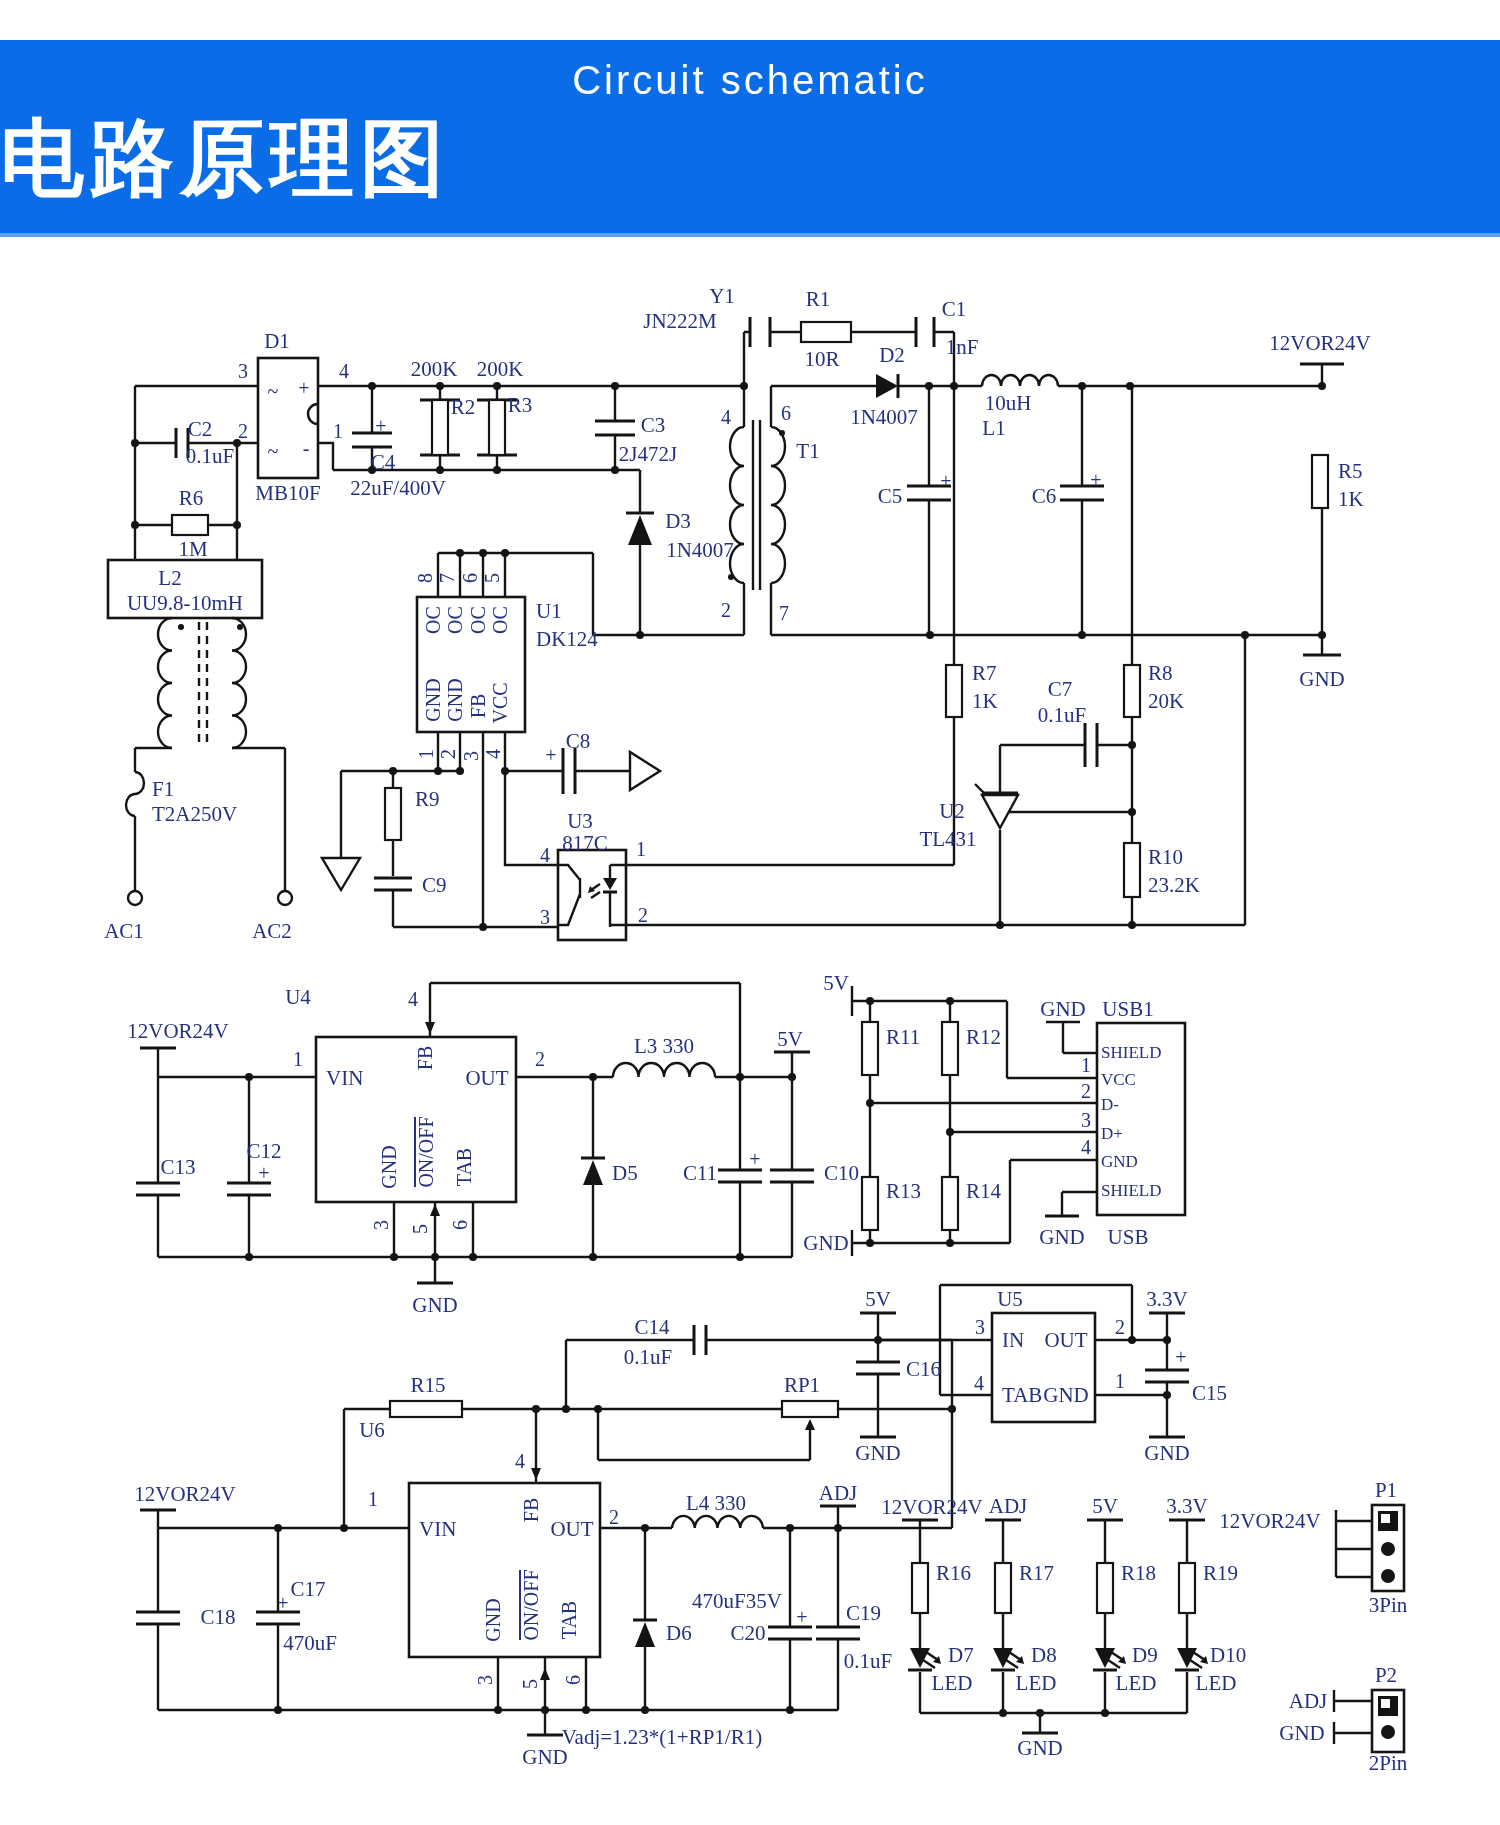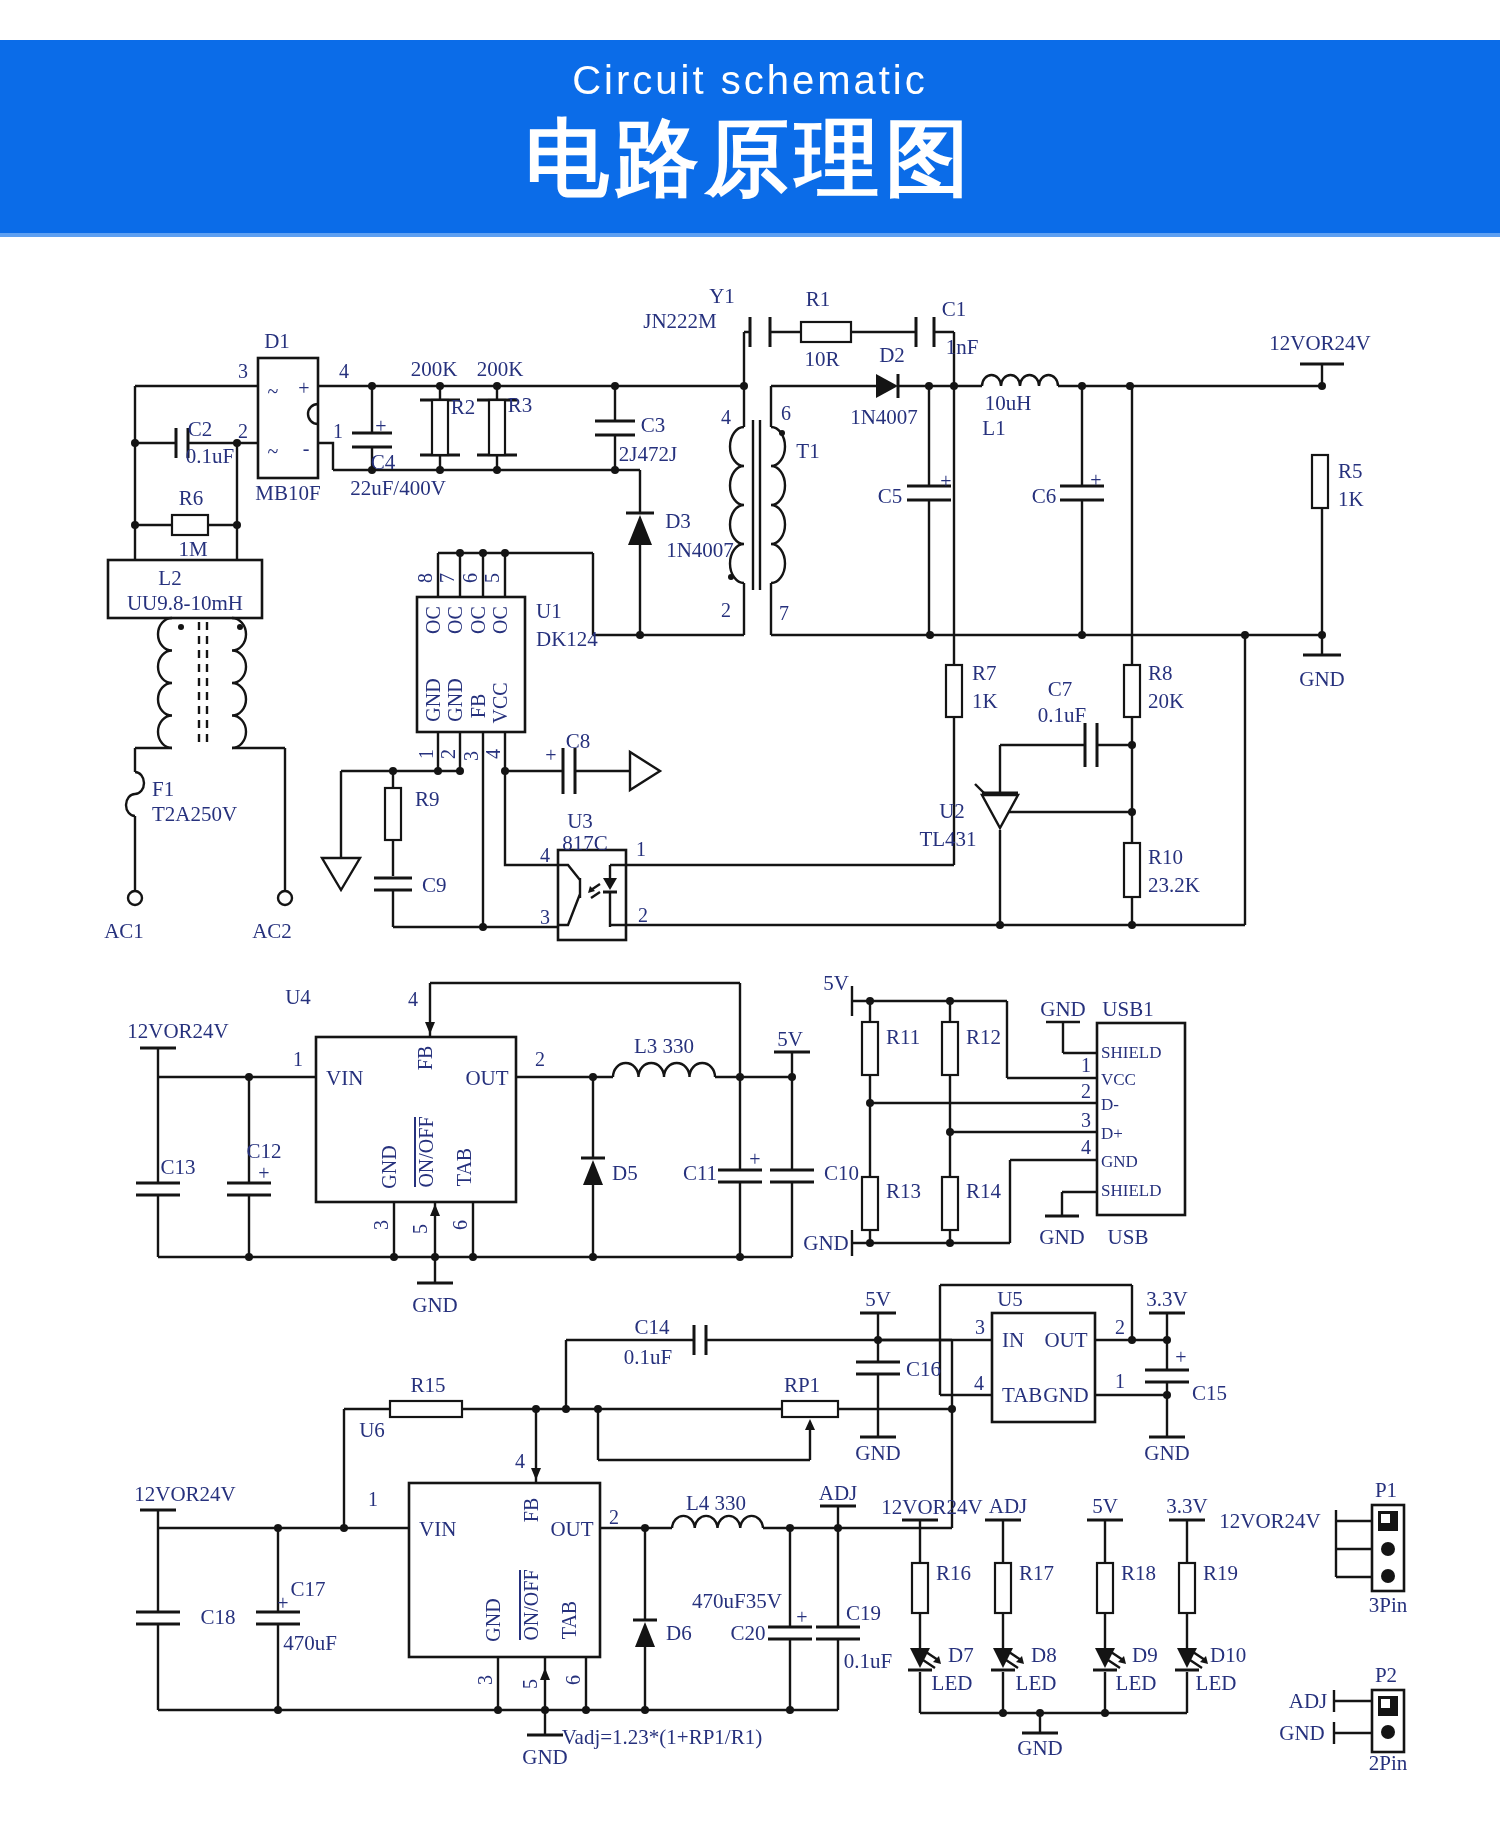--- a/index.html
+++ b/index.html
@@ -1,20 +1,20 @@
 <!DOCTYPE html>
 <html><head>
 <meta charset="utf-8">
 <style>
   html,body{margin:0;padding:0;background:#ffffff;}
   .page{position:relative;width:1500px;height:1825px;background:#fff;font-family:"Liberation Serif",serif;}
   .banner{position:absolute;left:0;top:40px;width:1500px;height:193px;background:#0b6ce8;border-bottom:4px solid #5ea0f2;}
   .banner .en{position:absolute;left:0;top:18px;width:100%;text-align:center;color:#fff;
     font-family:"Liberation Sans",sans-serif;font-size:40px;letter-spacing:3px;}
-  .banner .zh{position:absolute;left:0;top:62px;width:100%;text-align:center;color:#fff;
+  .banner .zh{position:absolute;left:0;top:62px;width:100%;color:#fff;
     font-family:"Liberation Sans",sans-serif;font-size:84px;font-weight:bold;letter-spacing:6px;}
   svg{position:absolute;left:0;top:0;}
   svg text{font-family:"Liberation Serif",serif;fill:#26317d;}
   .w{fill:none;stroke:#141414;stroke-width:2.4px;}
   .w3{fill:none;stroke:#141414;stroke-width:3px;}
   .box{fill:#fff;stroke:#141414;stroke-width:2.6px;}
   .res{fill:#fff;stroke:#141414;stroke-width:2.2px;}
   .tri{fill:#141414;stroke:none;}
   .trio{fill:none;stroke:#141414;stroke-width:2.4px;}
   .nd{fill:#141414;}

